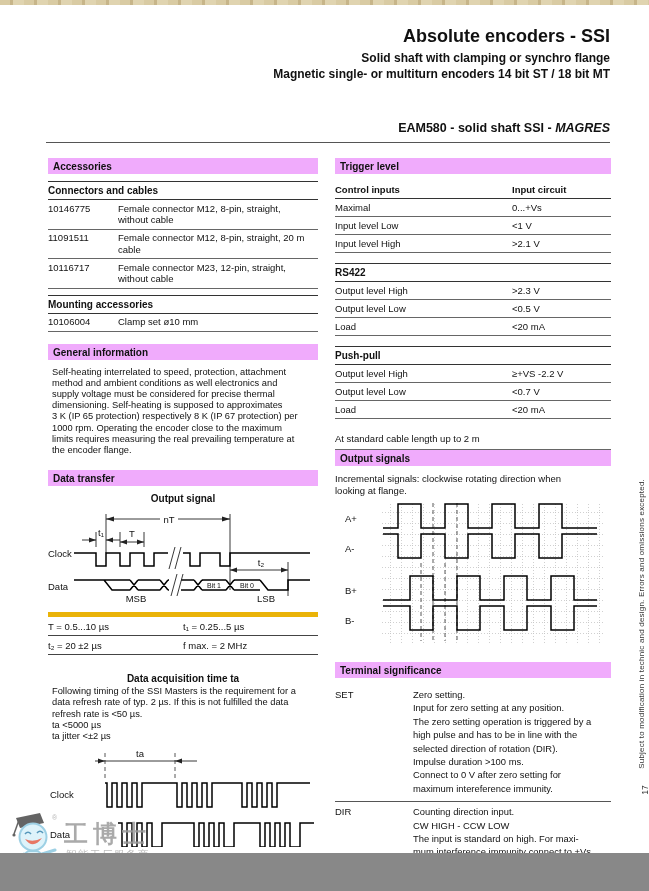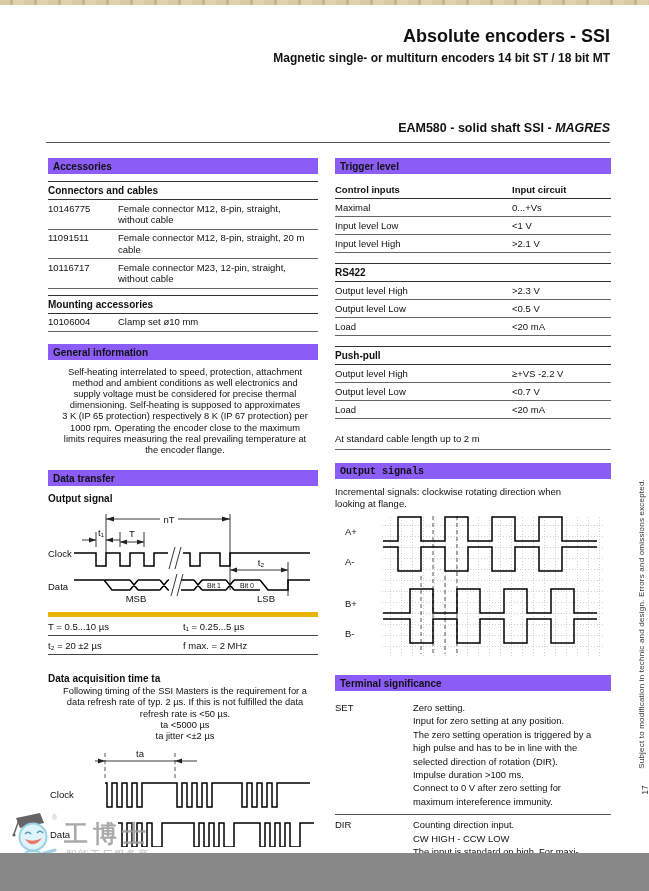--- a/index.html
+++ b/index.html
@@ -12,30 +12,30 @@
   .subtitle{font-size:12px;font-weight:bold;line-height:16px;}
   .product-line{position:absolute;right:39px;top:121px;font-size:12.5px;font-weight:bold;}
   .product-line .it{font-style:italic;font-weight:bold;}
   .rule-header{position:absolute;left:46px;top:142px;width:564px;border-top:1.5px solid #555;}
   .bottom-rule{position:absolute;left:48px;top:884px;width:563px;border-top:1.5px solid #555;}
 
   .col{position:absolute;top:158px;}
   .colL{left:48px;width:270px;}
   .colR{left:335px;width:276px;}
 
-  .sec-h{background:#8b5cf6;font-size:10px;font-weight:bold;padding:3px 5px 2px;margin-bottom:7px;}
+  .sec-h{background:#f0abfc;font-size:10px;font-weight:bold;padding:3px 5px 2px;margin-bottom:7px;}
   .grp-h{font-size:10px;font-weight:bold;border-top:1.2px solid #333;border-bottom:1px solid #333;
          padding:3px 0 3px;margin-top:6px;}
   .row{display:grid;font-size:9.5px;line-height:11.5px;padding:2.5px 0 3px;border-bottom:1px solid #666;}
   .rL{grid-template-columns:70px 1fr;}
   .rR{grid-template-columns:130px 1fr;gap:47px;}
   .row.hdr span{font-weight:bold;}
   .ml{white-space:pre-line;}
-  .para{font-size:9.3px;line-height:11.2px;white-space:pre-line;margin:2px 0 0 4px;text-align:center;}
-  .bold-sub{font-size:10px;font-weight:bold;margin:14px 0 2px;}
+  .para{font-size:9.3px;line-height:11.2px;white-space:pre-line;margin:2px 0 0 4px;}
+  .bold-sub{font-size:10px;font-weight:bold;margin:14px 0 2px;text-align:center;}
   .param-table{border-top:5px solid #eab308;margin-top:6px;}
   .param-row{display:grid;grid-template-columns:135px 1fr;font-size:9.5px;
              padding:3.5px 0;border-bottom:1px solid #444;}
   .note-line{font-size:9.5px;padding:4px 0 5px;border-bottom:1px solid #666;margin-top:10px;}
   .caption{font-size:9.5px;line-height:12px;white-space:pre-line;margin:2px 0 4px;}
   .t-row{display:grid;grid-template-columns:78px 1fr;font-size:9.4px;line-height:13.4px;
          padding:3px 0 6px;border-bottom:1px solid #555;}
   .t-term{font-size:9.5px;}
   .t-desc{white-space:pre-line;}
   svg{display:block;}
@@ -59,20 +59,21 @@
   .wm-url{position:absolute;left:0px;top:56px;font-size:15px;color:#979797;}
 </style>
 </head>
 <body>
 
 <div class="page">
   <div class="top-strip"></div>
 
   <div class="title-block">
     <h1>Absolute encoders - SSI</h1>
+    <div class="subtitle">Solid shaft with clamping or synchro flange</div>
     <div class="subtitle">Magnetic single- or multiturn encoders 14 bit ST / 18 bit MT</div>
   </div>
 
   <div class="product-line"><span>EAM580 - solid shaft SSI - </span><span class="it">MAGRES</span></div>
   <div class="rule-header"></div>
 
   <div class="col colL">
     <div class="sec-h">Accessories</div>
 
     <div class="grp-h">Connectors and cables</div>
@@ -231,21 +232,21 @@
       <span>Output level Low</span>
       <span>&lt;0.7 V</span>
     </div>
     <div class="row rR">
       <span>Load</span>
       <span>&lt;20 mA</span>
     </div>
 
     <div class="note-line">At standard cable length up to 2 m</div>
 
-    <div class="sec-h" style="margin-top:13px;font-family:Liberation Mono, monospace;">Output signals</div>
+    <div class="sec-h" style="">Output signals</div>
     <div class="caption">Incremental signals: clockwise rotating direction when
 looking at flange.</div>
 
     <svg width="276" height="148" viewBox="0 0 276 148">
       <defs>
         <pattern id="dotgrid" width="11" height="11" patternUnits="userSpaceOnUse">
           <path d="M0,0.5 H11 M0.5,0 V11" stroke="#c4c4c4" stroke-width="0.8" stroke-dasharray="1,2" fill="none"></path>
         </pattern>
       </defs>
       <rect x="46" y="2" width="222" height="140" fill="url(#dotgrid)"></rect>

